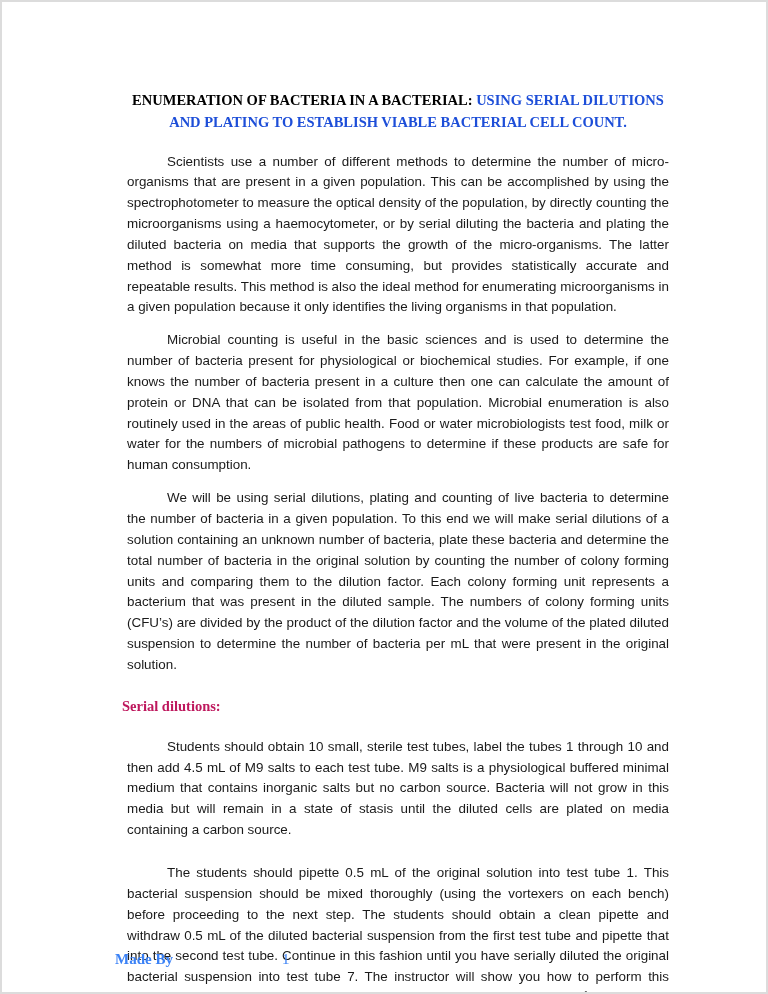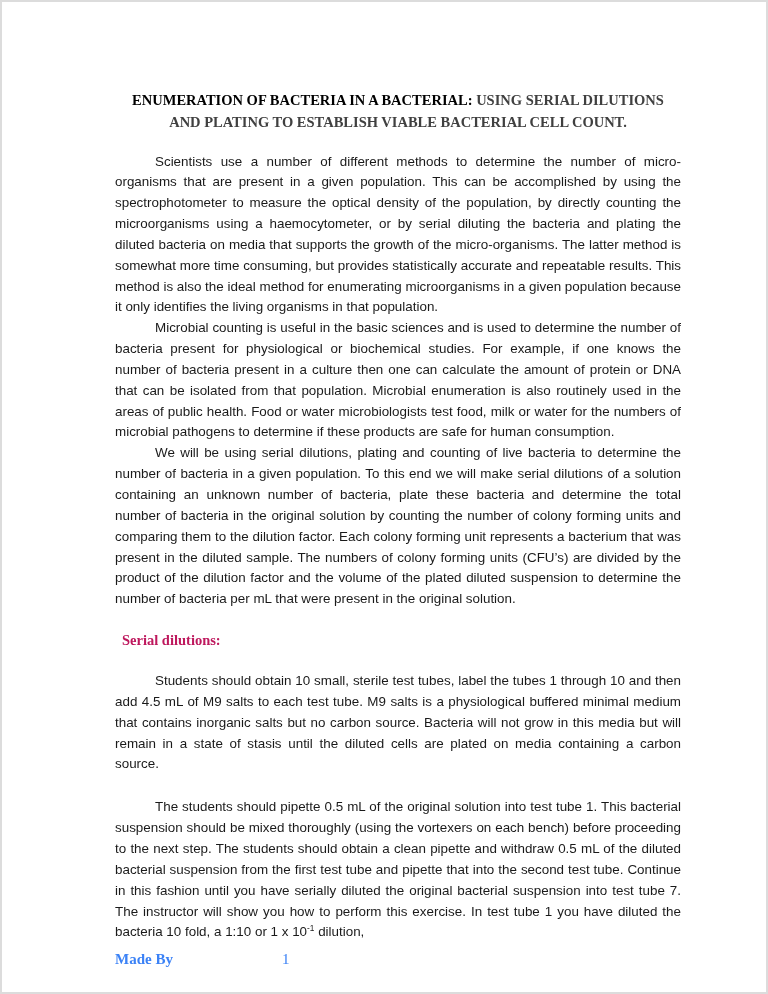--- a/index.html
+++ b/index.html
@@ -24,23 +24,23 @@
   .title {
     margin: 0 0 18px 0;
     padding: 0 10px;
     text-align: center;
     font-family: "Liberation Serif", serif;
     font-weight: bold;
     font-size: 14.5px;
     line-height: 1.5;
     color: #000000;
   }
-  .title .title-green { color: #404040; }
+  .title .title-green { color: #1d4ed8; }
   .body-p {
-    margin: 0;
+    margin: 12px;
     font-size: 13.4px;
     line-height: 1.555;
     text-align: justify;
     text-indent: 40px;
   }
   .section-heading {
     margin: 22px 0 22px 0;
     padding-left: 7px;
     font-family: "Liberation Serif", serif;
     font-weight: bold;

